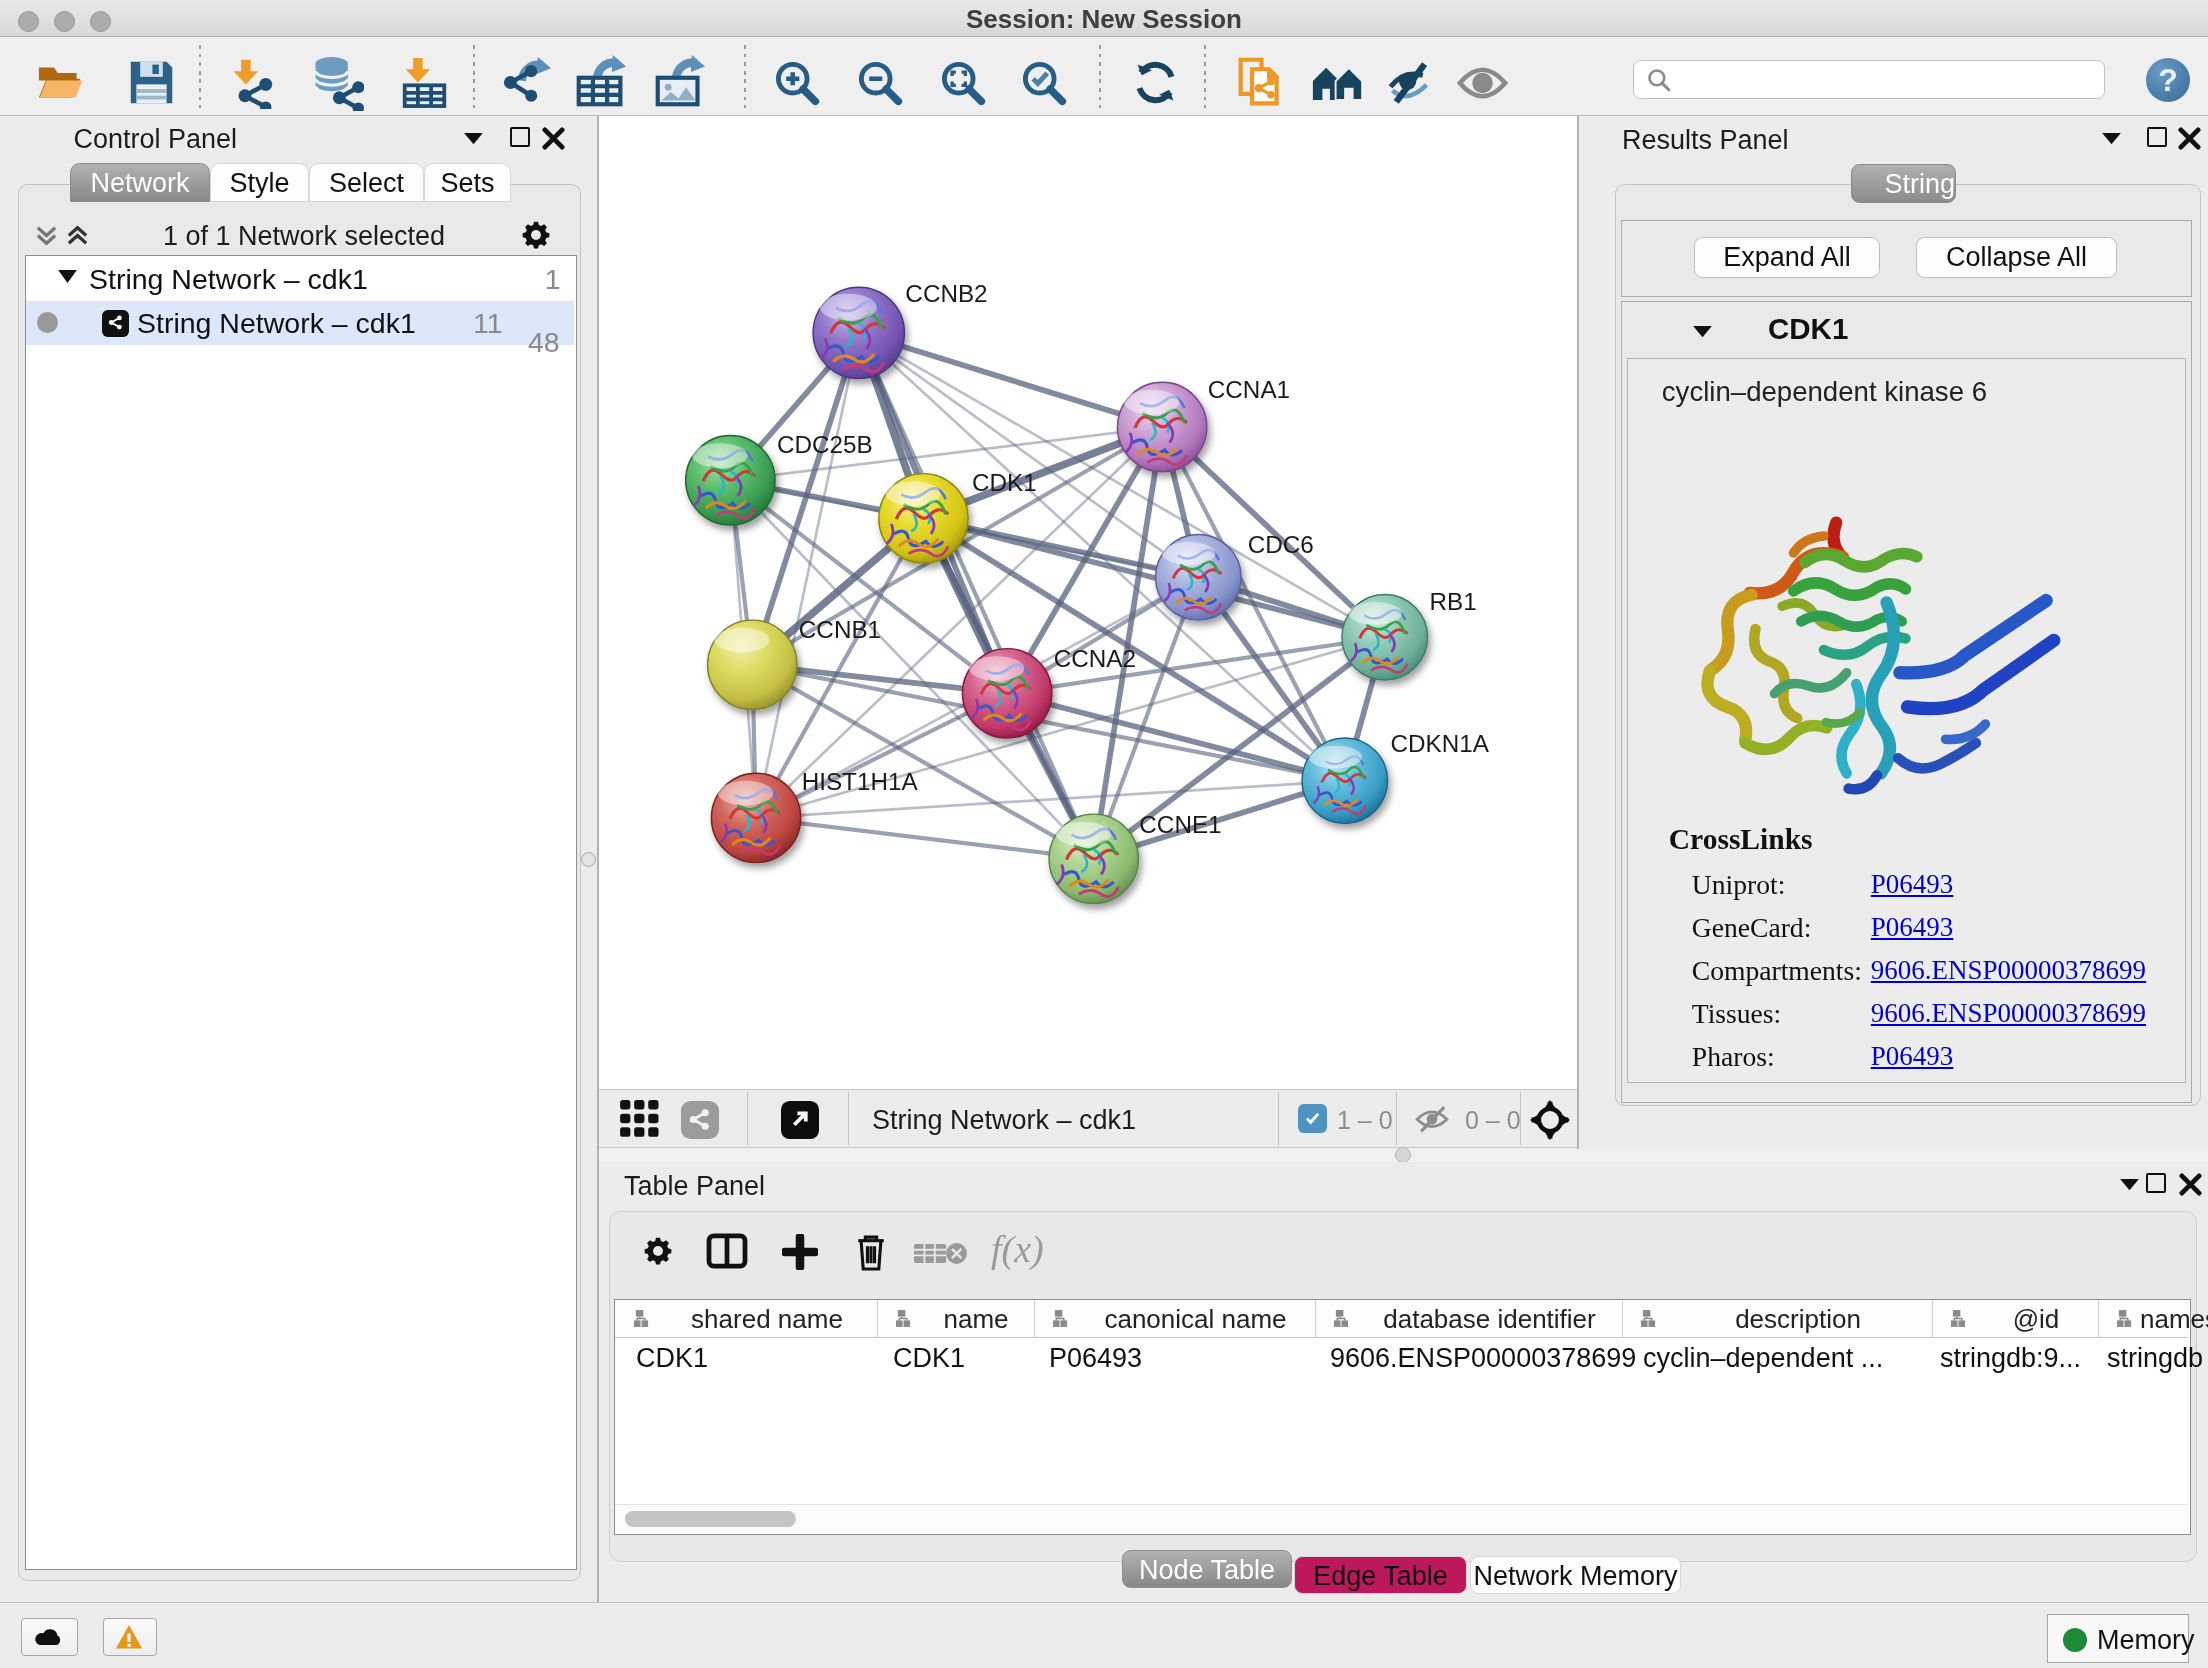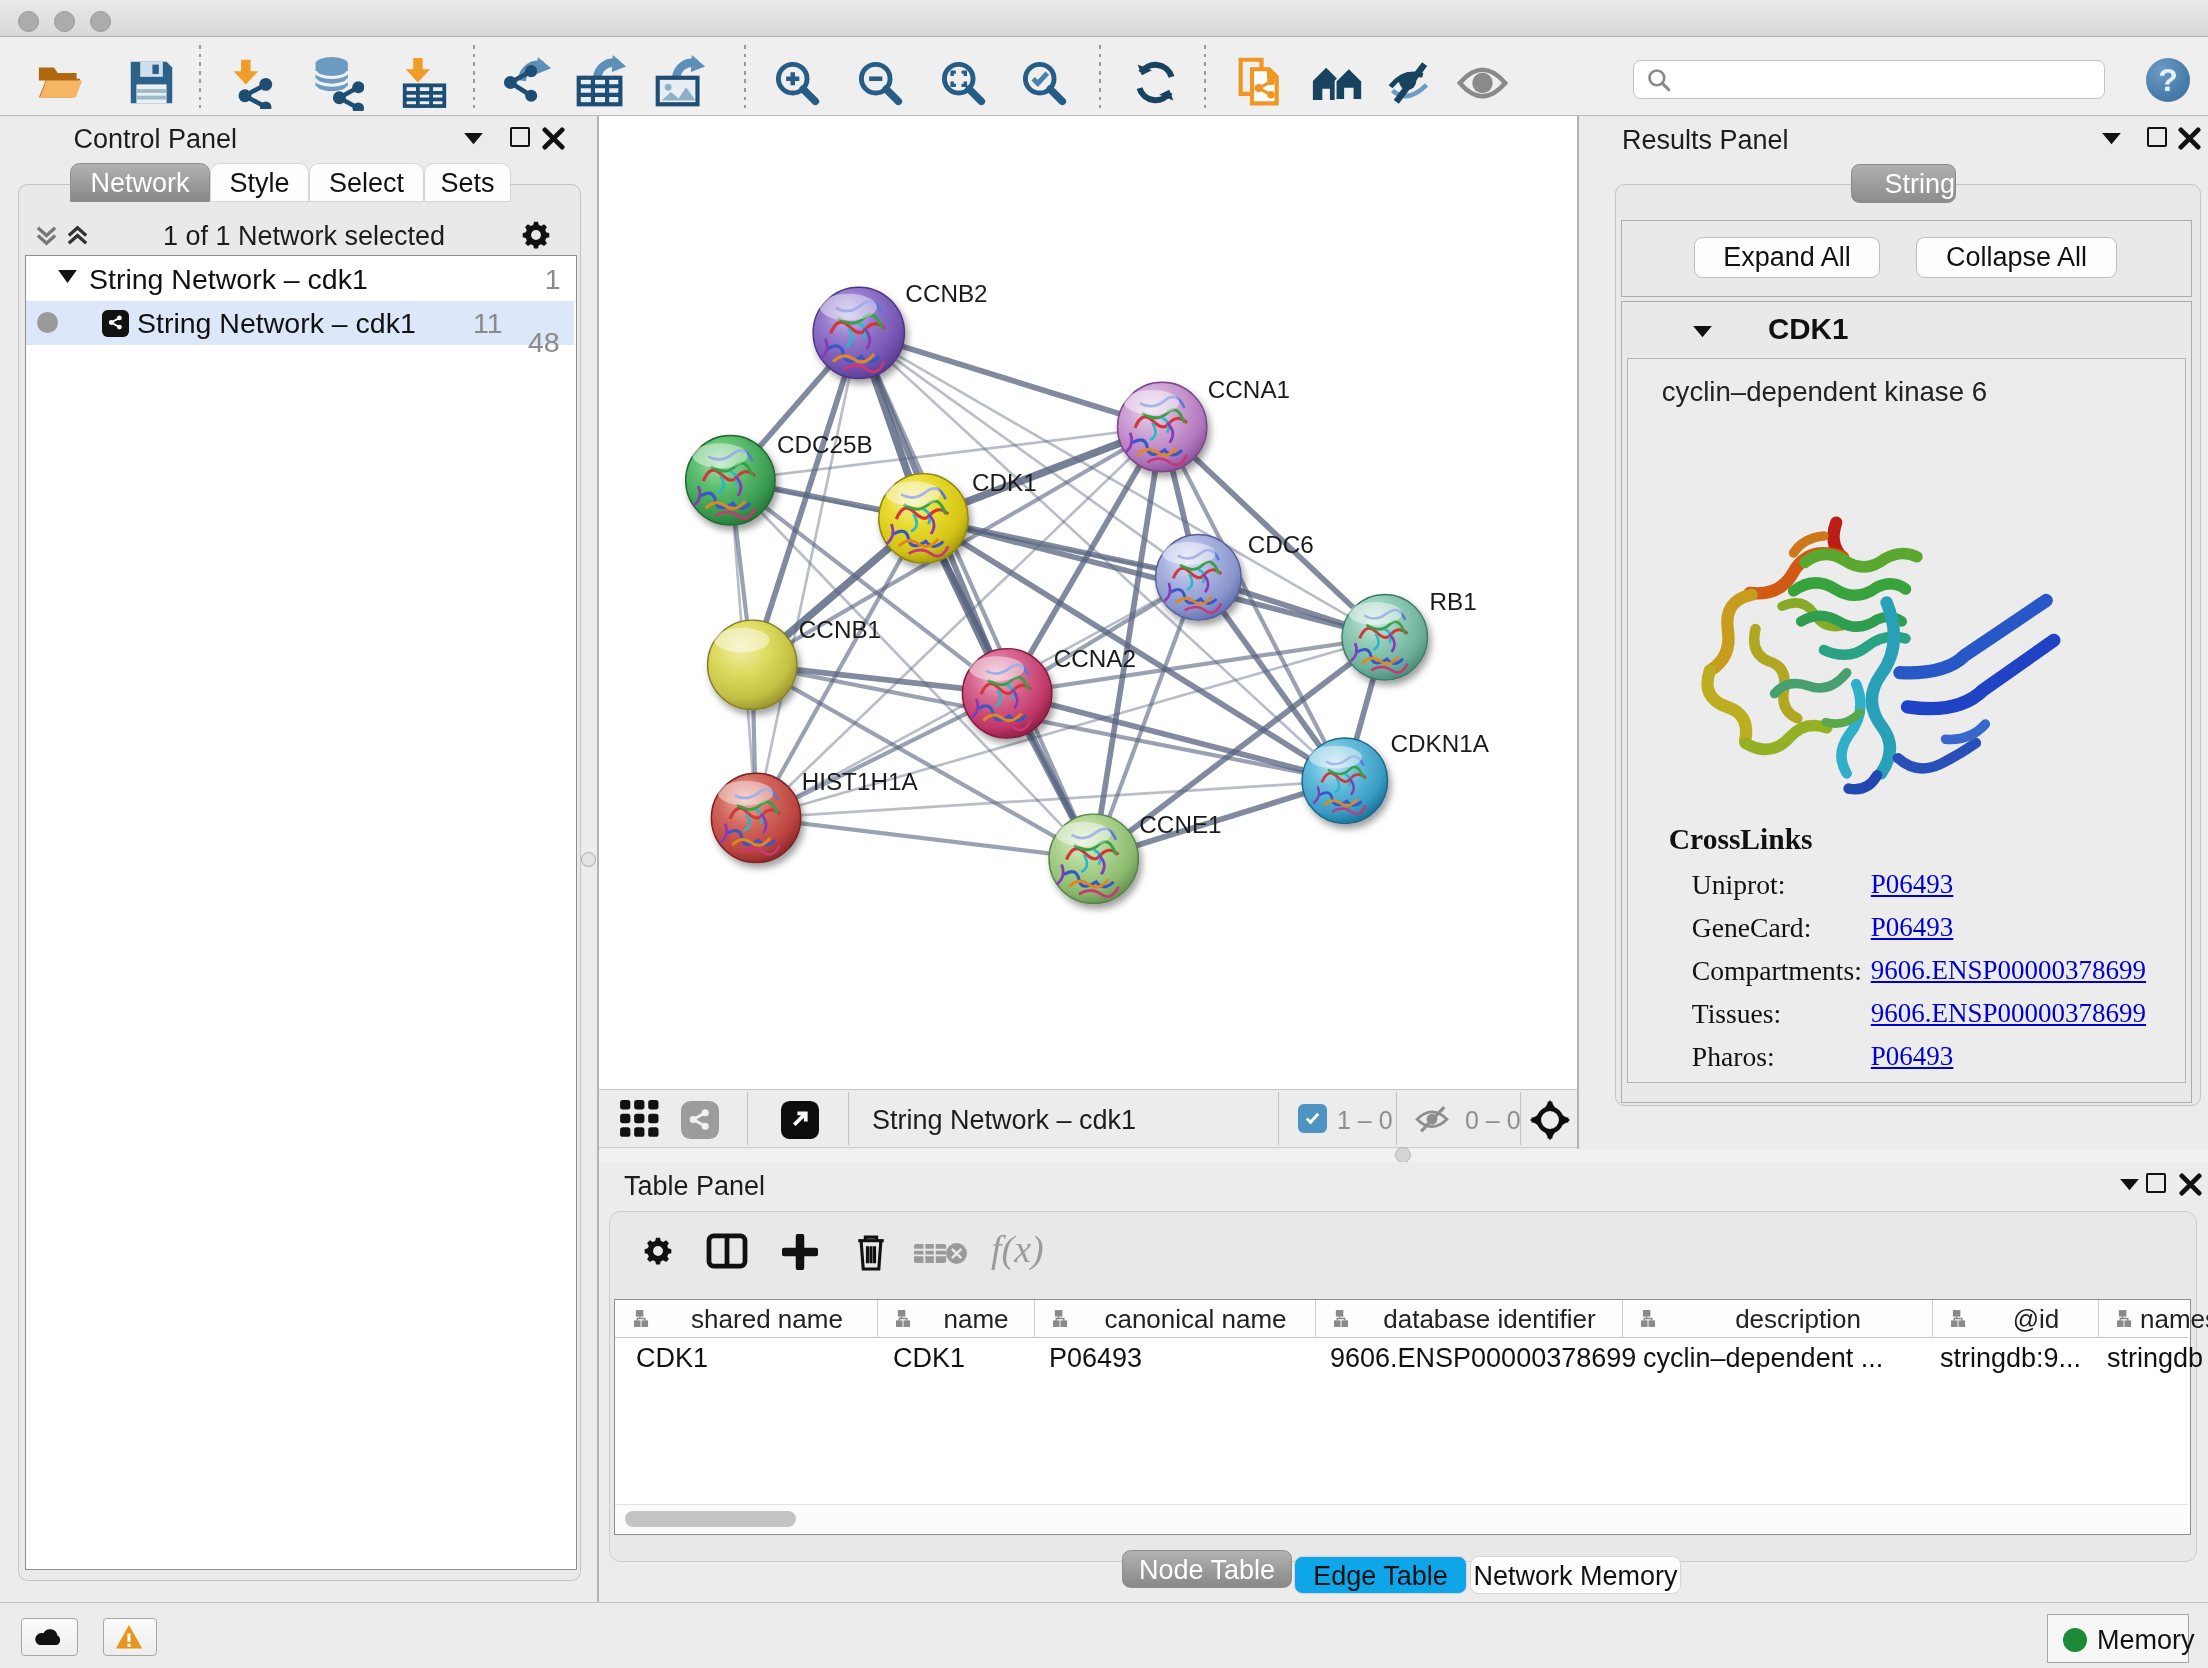--- a/index.html
+++ b/index.html
@@ -11,20 +11,21 @@
   .tsep { position:absolute; top:0; width:1px; height:38px; background:#cfcfcf; }
   .ticon { width:15px; height:19px; }
 </style>
 </head>
 <body>
 
 <div class="abs" style="left:0;top:0;width:2208px;height:37px;background:linear-gradient(#e9e9e9,#d8d8d8);border-bottom:1px solid #b0b0b0;">
   <div class="abs" style="left:18px;top:10.5px;width:21px;height:21px;border-radius:50%;background:#acacac;border:1px solid #979797;"></div>
   <div class="abs" style="left:54px;top:10.5px;width:21px;height:21px;border-radius:50%;background:#acacac;border:1px solid #979797;"></div>
   <div class="abs" style="left:90px;top:10.5px;width:21px;height:21px;border-radius:50%;background:#acacac;border:1px solid #979797;"></div>
+  <div class="abs" style="left:0;top:3.8px;width:2208px;text-align:center;font-size:26px;font-weight:bold;color:#3f3f3f;">Session: New Session</div>
 </div>
 
 <div id="toolbar" class="abs" style="left:0;top:37px;width:2208px;height:79px;background:#efefef;border-bottom:1.9px solid #bcbcbc;">
 
   <div class="abs" style="left:199px;top:7.6px;width:1.9px;height:63px;background-image:repeating-linear-gradient(#9a9a9a 0 3.8px,transparent 3.8px 8.6px);"></div>
   <div class="abs" style="left:473px;top:7.6px;width:1.9px;height:63px;background-image:repeating-linear-gradient(#9a9a9a 0 3.8px,transparent 3.8px 8.6px);"></div>
   <div class="abs" style="left:744px;top:7.6px;width:1.9px;height:63px;background-image:repeating-linear-gradient(#9a9a9a 0 3.8px,transparent 3.8px 8.6px);"></div>
   <div class="abs" style="left:1099px;top:7.6px;width:1.9px;height:63px;background-image:repeating-linear-gradient(#9a9a9a 0 3.8px,transparent 3.8px 8.6px);"></div>
   <div class="abs" style="left:1204px;top:7.6px;width:1.9px;height:63px;background-image:repeating-linear-gradient(#9a9a9a 0 3.8px,transparent 3.8px 8.6px);"></div>
 
@@ -649,21 +650,21 @@
       <div class="tdc" style="left:1028px;">cyclin–dependent ...</div>
       <div class="tdc" style="left:1325px;">stringdb:9...</div>
       <div class="tdc" style="left:1492px;">stringdb</div>
     </div>
     <div class="abs" style="left:0;top:204px;width:1573px;height:28.5px;background:#fbfbfb;border-top:1px solid #e2e2e2;">
       <div class="abs" style="left:9.5px;top:5.7px;width:171px;height:16px;background:#c4c4c4;border-radius:8.6px;"></div>
     </div>
   </div>
 
   <div class="abs" style="left:523px;top:388px;width:170px;height:38px;background:linear-gradient(#b2b2b2,#888888);border:1px solid #8e8e8e;border-radius:8.6px;color:#fff;font-size:27px;text-align:center;line-height:38px;">Node Table</div>
-  <div class="abs" style="left:695px;top:394px;width:173px;height:38px;background:#0ea5e9;border:1px solid #d6d6d6;border-radius:8.6px;color:#111;font-size:27px;text-align:center;line-height:38px;">Edge Table</div>
+  <div class="abs" style="left:695px;top:394px;width:173px;height:38px;background:#be185d;border:1px solid #d6d6d6;border-radius:8.6px;color:#111;font-size:27px;text-align:center;line-height:38px;">Edge Table</div>
   <div class="abs" style="left:871px;top:394px;width:211px;height:38px;background:#fdfdfd;border:1px solid #d6d6d6;border-radius:8.6px;color:#111;font-size:27px;text-align:center;line-height:38px;">Network Memory</div>
 </div>
 
 <div class="abs" style="left:0;top:1602px;width:2208px;height:67px;background:#ececec;border-top:1px solid #c2c2c2;">
   <div class="abs" style="left:21px;top:15px;width:57px;height:38px;background:linear-gradient(#fbfbfb,#ededed);border:1.9px solid #a6a6a6;border-radius:3.8px;">
     <svg style="position:absolute;left:10.5px;top:6.7px;" width="32" height="23" viewBox="0 0 34 24">
         <path fill="#111" d="M26 10a8 8 0 0 0-15-2.5A6.5 6.5 0 0 0 7 20h18a5.5 5.5 0 0 0 1-10z"></path>
       </svg>
   </div>
   <div class="abs" style="left:103px;top:15px;width:54px;height:38px;background:linear-gradient(#fbfbfb,#ededed);border:1.9px solid #a6a6a6;border-radius:3.8px;">

